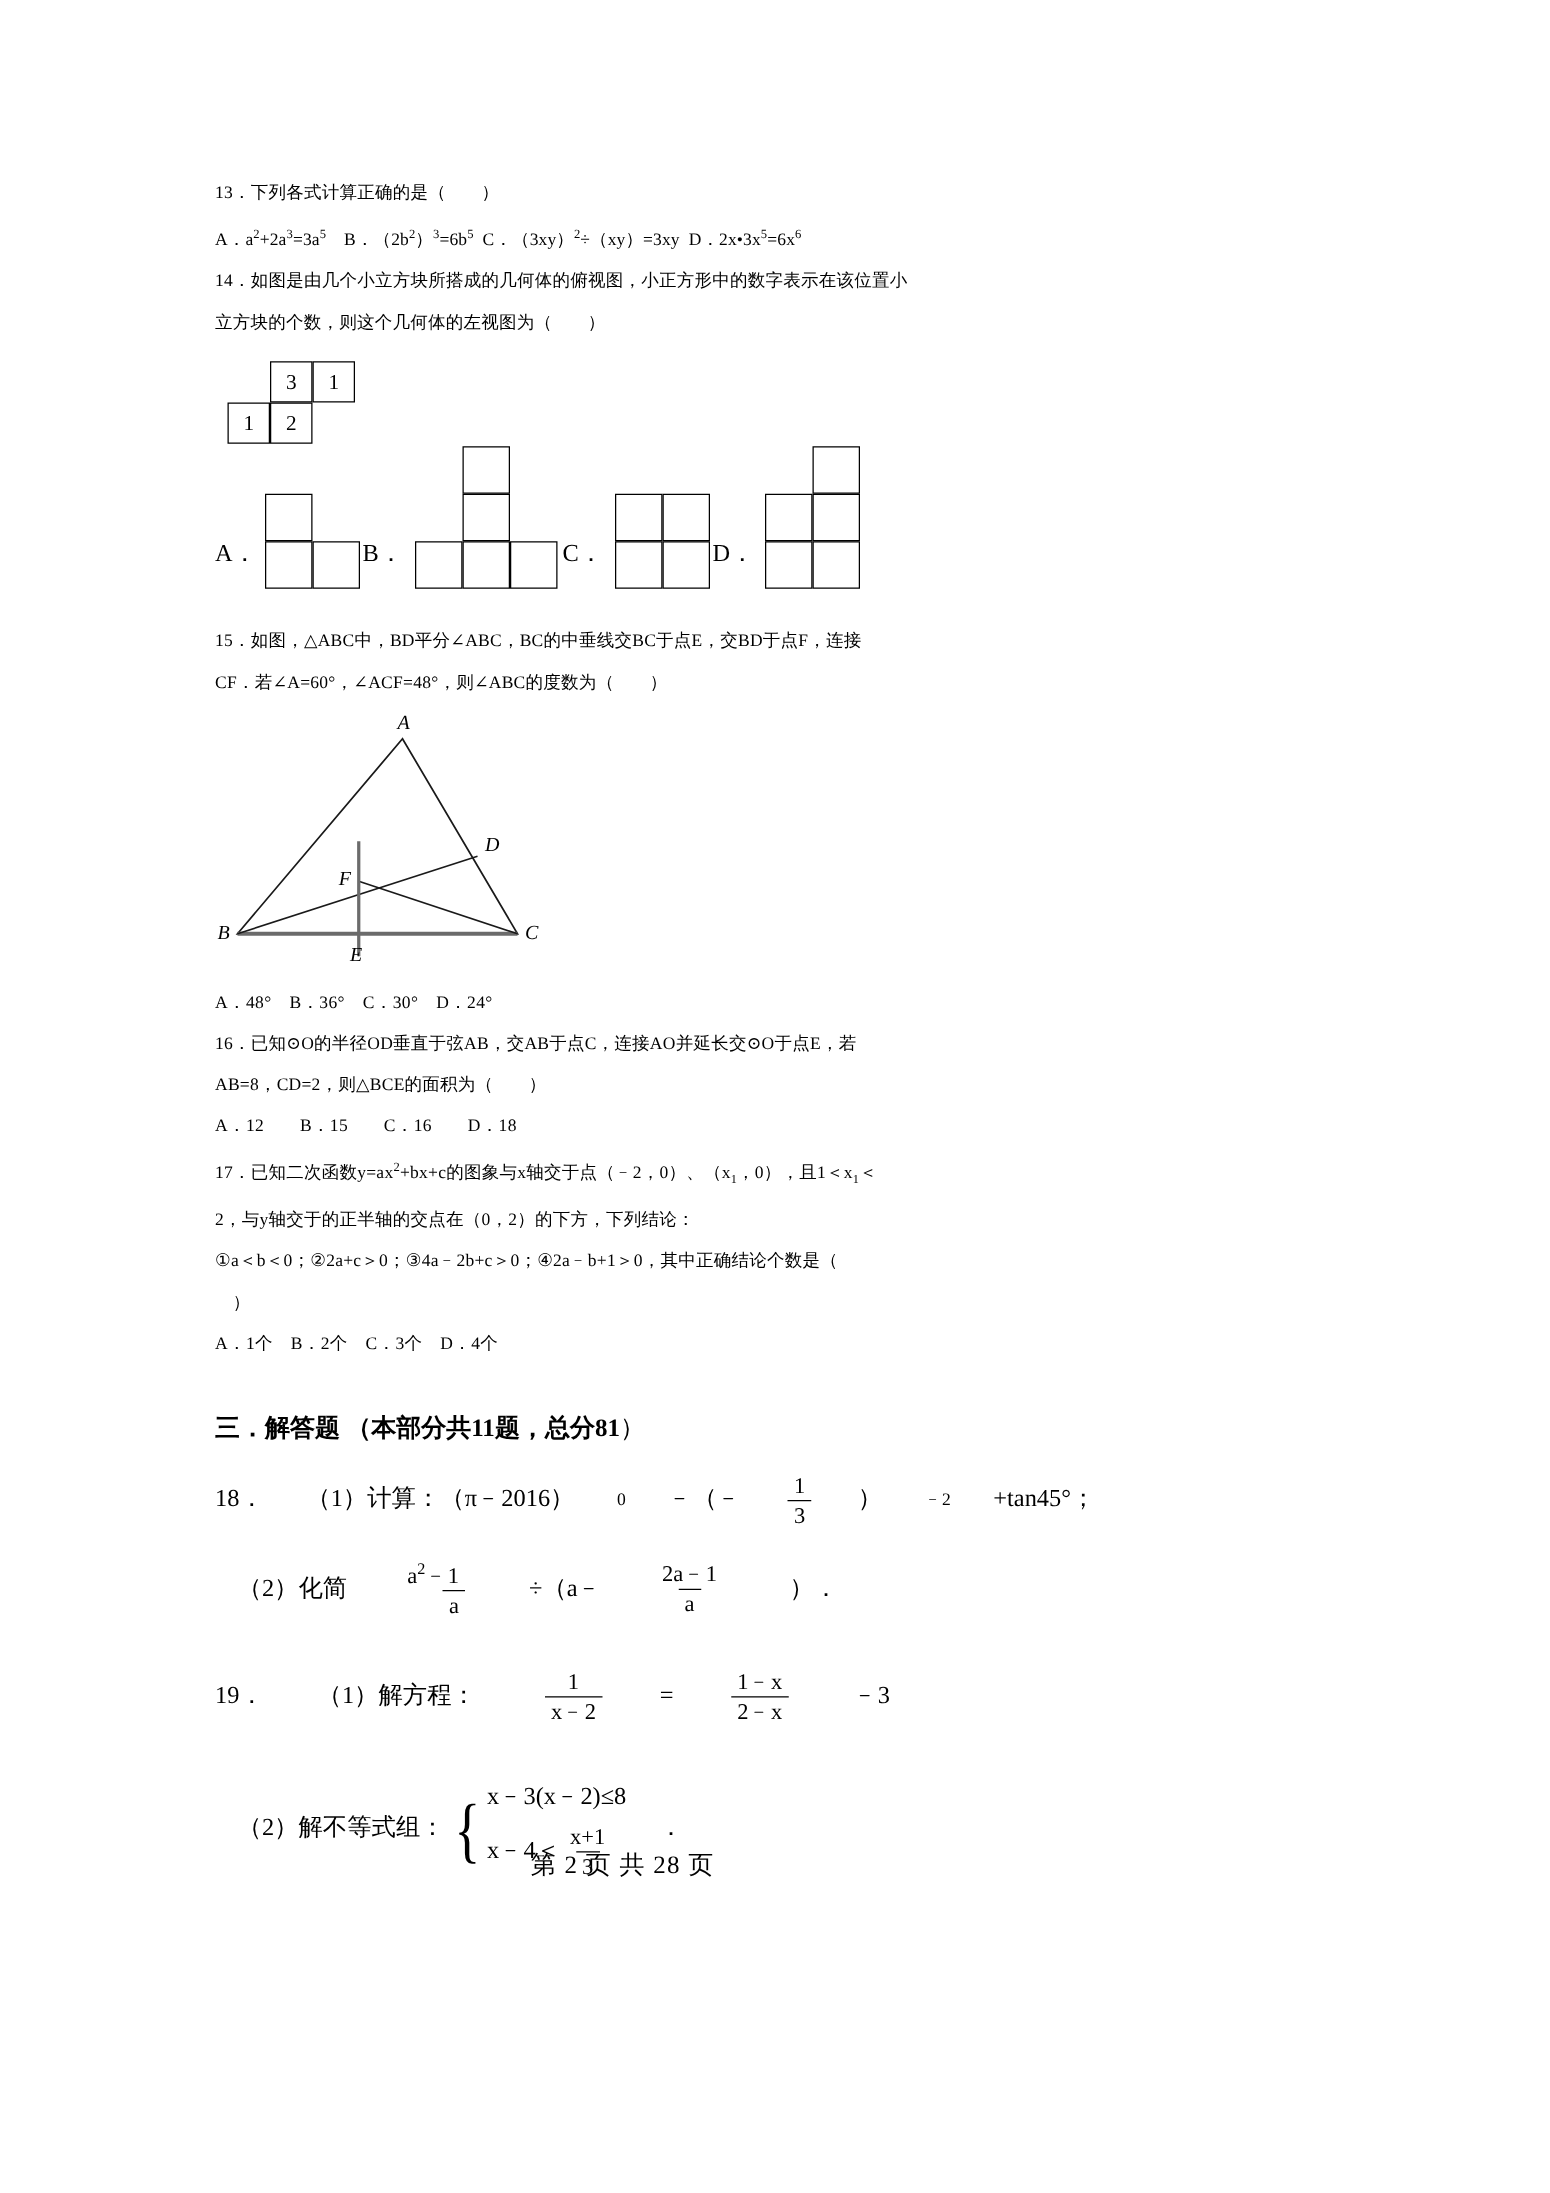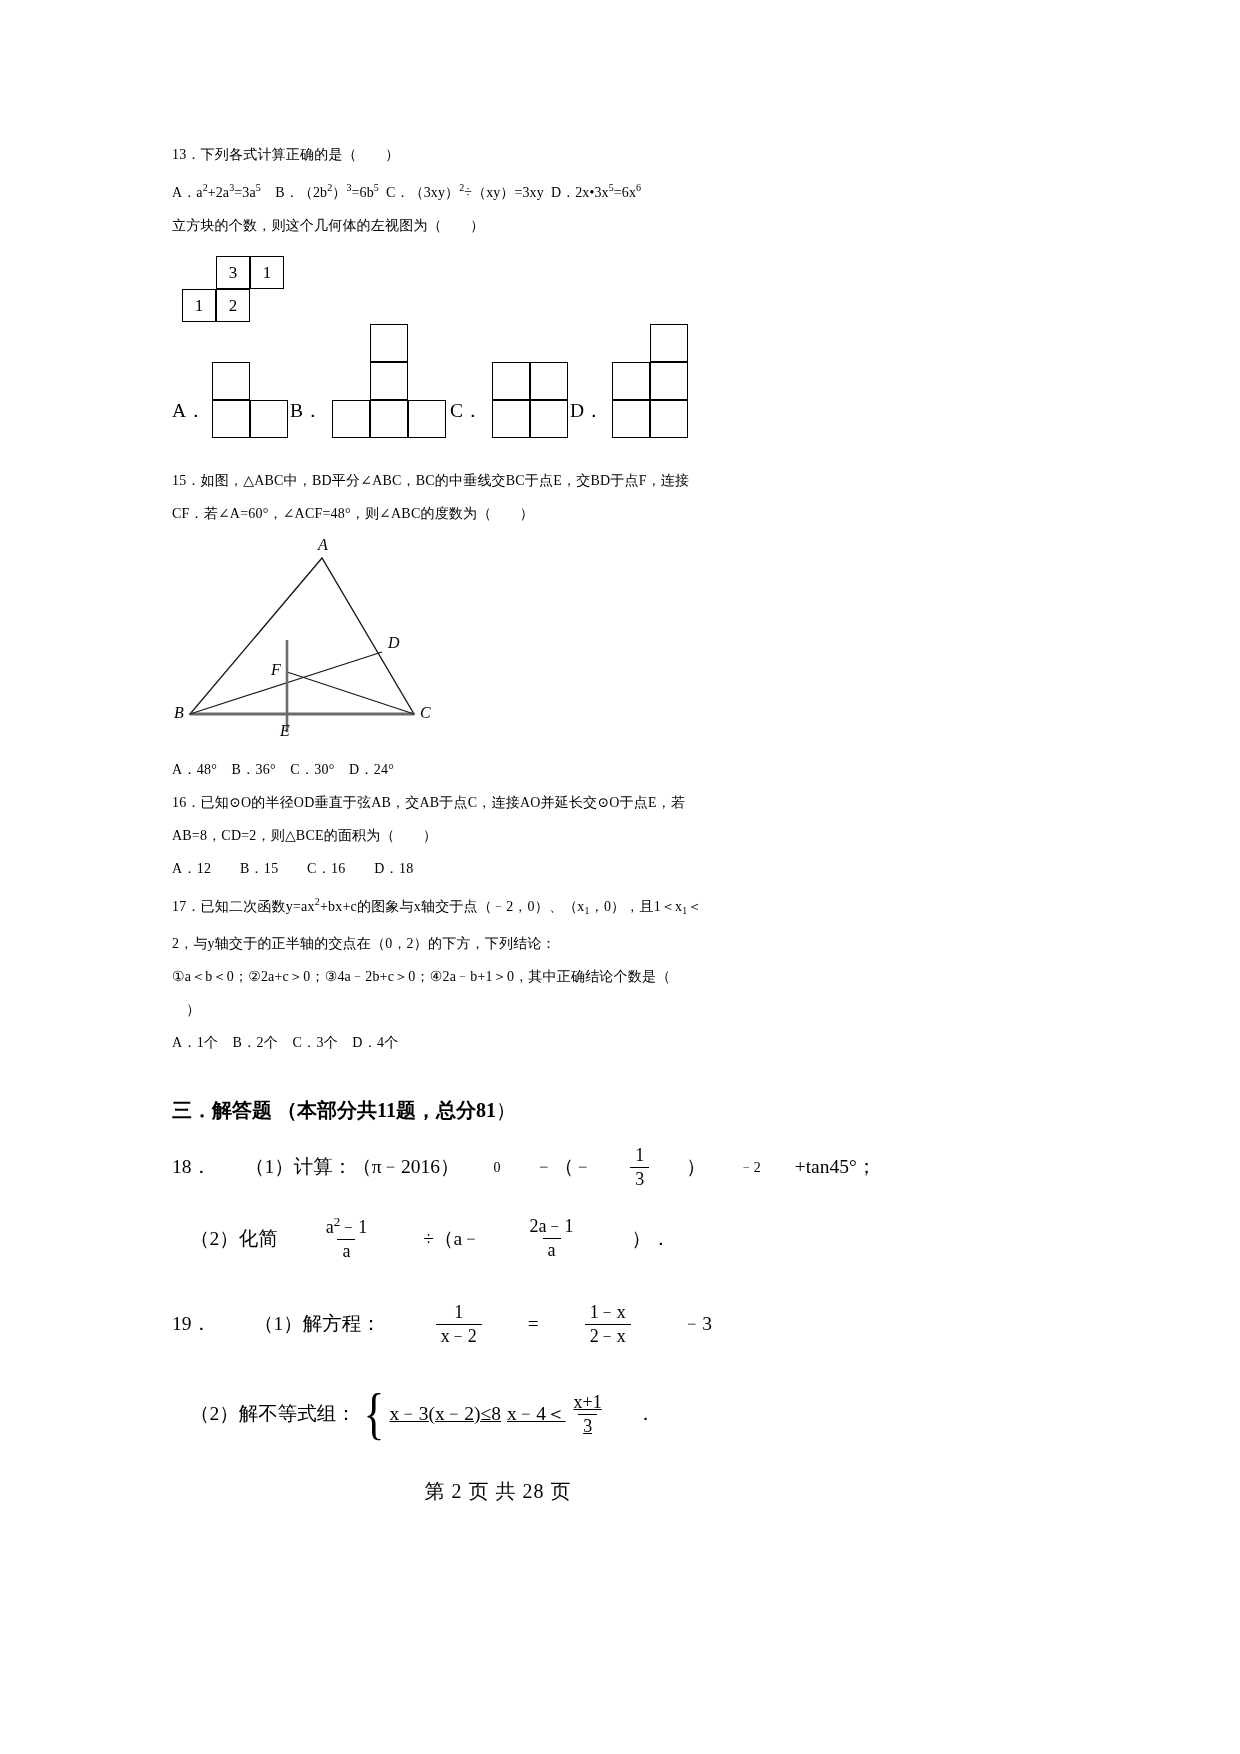--- a/index.html
+++ b/index.html
@@ -111,23 +111,23 @@
   .brace {
     font-size: 58px;
     line-height: 0.82;
     font-family: "Liberation Serif", serif;
     display: inline-block;
     transform: scaleX(0.75);
     margin: 0 2px 0 4px;
   }
   .sysbox {
     display: inline-flex;
+    flex-direction: column;
     justify-content: center;
     gap: 6px;
-    text-decoration: underline;
   }
   .sysrow { display: flex; align-items: center; font-size: 19.5px; }
 
   
   .footer {
     position: absolute;
     left: 0;
     top: 1478px;
     width: 996px;
     text-align: center;
@@ -137,20 +137,21 @@
 </style>
 </head>
 <body>
 
 <div class="page">
   <div class="content">
 
     <p class="qline">13．下列各式计算正确的是（　　）</p>
     <p class="qline opts" style="letter-spacing:0.1px;">A．a<span class="sup">2</span>+2a<span class="sup">3</span>=3a<span class="sup">5</span>&nbsp;&nbsp;&nbsp;&nbsp;B．（2b<span class="sup">2</span>）<span class="sup">3</span>=6b<span class="sup">5</span>&nbsp;&nbsp;C．（3xy）<span class="sup">2</span>÷（xy）=3xy&nbsp;&nbsp;D．2x•3x<span class="sup">5</span>=6x<span class="sup">6</span></p>
 
+    <p class="qline">14．如图是由几个小立方块所搭成的几何体的俯视图，小正方形中的数字表示在该位置小</p>
     <p class="qline">立方块的个数，则这个几何体的左视图为（　　）</p>
 
     <div class="topview">
       <div class="cell" style="left:34px; top:0px;">3</div>
       <div class="cell" style="left:68px; top:0px;">1</div>
       <div class="cell" style="left:0px; top:33px;">1</div>
       <div class="cell" style="left:34px; top:33px;">2</div>
     </div>
 
     <div class="optrow">
@@ -231,21 +232,21 @@
         <span class="num">1</span>
         <span class="den">3</span>
       </span>
       <span>）</span>
       <span class="sup">﹣2</span>
       <span>+tan45°；</span>
     </div>
 
     <div class="mline" style="margin-top:26px; margin-left:18px;gap:40px;">
       <span>（2）化简</span>
-      <span class="frac" style="">
+      <span class="frac" style="align-items:flex-end;">
         <span class="num">a<span class="sup">2</span>﹣1</span>
         <span class="den">a</span>
       </span>
       <span style="margin-left:8px;">÷（a﹣</span>
       <span class="frac">
         <span class="num">2a﹣1</span>
         <span class="den">a</span>
       </span>
       <span style="margin-left:10px;">）．</span>
     </div>

